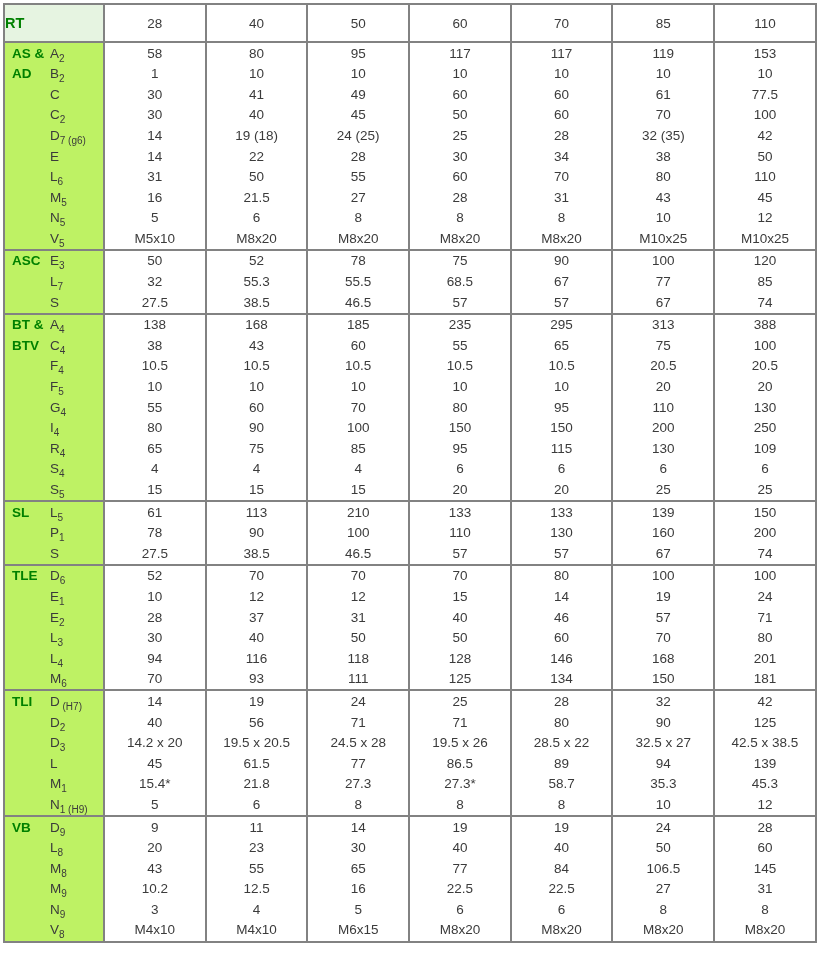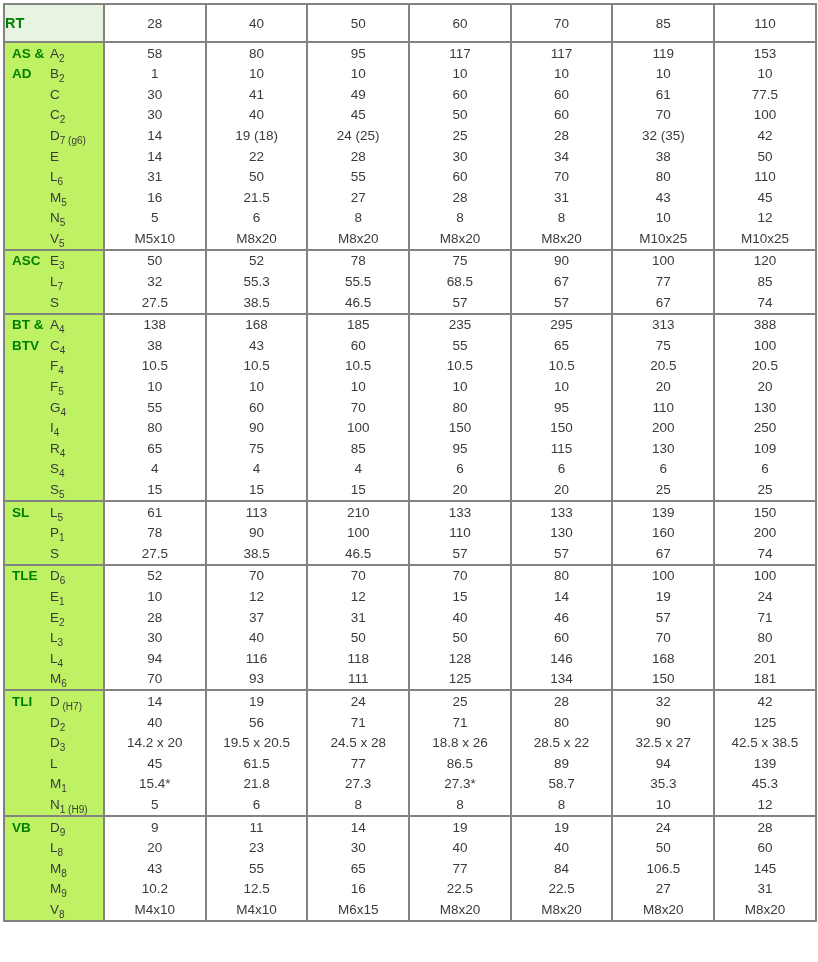--- a/index.html
+++ b/index.html
@@ -564,21 +564,21 @@
         <tr>
           <td class="label">
             <div class="label-inner">
               <span class="sec"></span>
               <span class="param"><span>D</span><sub>3</sub></span>
             </div>
           </td>
           <td><span class="val">14.2 x 20</span></td>
           <td><span class="val">19.5 x 20.5</span></td>
           <td><span class="val">24.5 x 28</span></td>
-          <td><span class="val">18.8 x 26</span></td>
+          <td><span class="val">19.5 x 26</span></td>
           <td><span class="val">28.5 x 22</span></td>
           <td><span class="val">32.5 x 27</span></td>
           <td><span class="val">42.5 x 38.5</span></td>
         </tr>
         <tr>
           <td class="label">
             <div class="label-inner">
               <span class="sec"></span>
               <span class="param"><span>L</span><sub></sub></span>
             </div>
@@ -678,20 +678,35 @@
           <td><span class="val">16</span></td>
           <td><span class="val">22.5</span></td>
           <td><span class="val">22.5</span></td>
           <td><span class="val">27</span></td>
           <td><span class="val">31</span></td>
         </tr>
         <tr>
           <td class="label">
             <div class="label-inner">
               <span class="sec"></span>
+              <span class="param"><span>N</span><sub>9</sub></span>
+            </div>
+          </td>
+          <td><span class="val">3</span></td>
+          <td><span class="val">4</span></td>
+          <td><span class="val">5</span></td>
+          <td><span class="val">6</span></td>
+          <td><span class="val">6</span></td>
+          <td><span class="val">8</span></td>
+          <td><span class="val">8</span></td>
+        </tr>
+        <tr>
+          <td class="label">
+            <div class="label-inner">
+              <span class="sec"></span>
               <span class="param"><span>V</span><sub>8</sub></span>
             </div>
           </td>
           <td><span class="val">M4x10</span></td>
           <td><span class="val">M4x10</span></td>
           <td><span class="val">M6x15</span></td>
           <td><span class="val">M8x20</span></td>
           <td><span class="val">M8x20</span></td>
           <td><span class="val">M8x20</span></td>
           <td><span class="val">M8x20</span></td>

